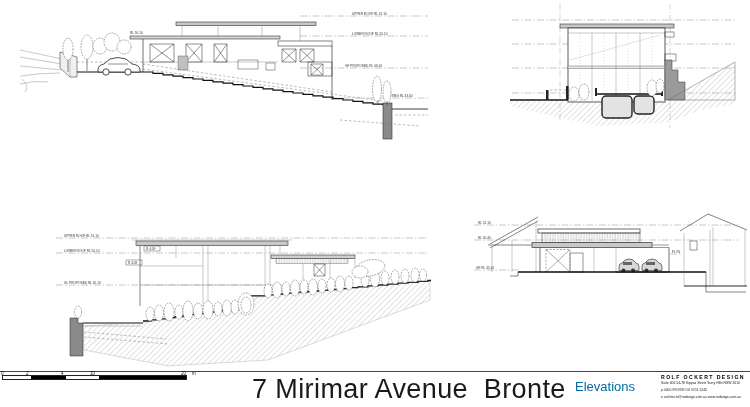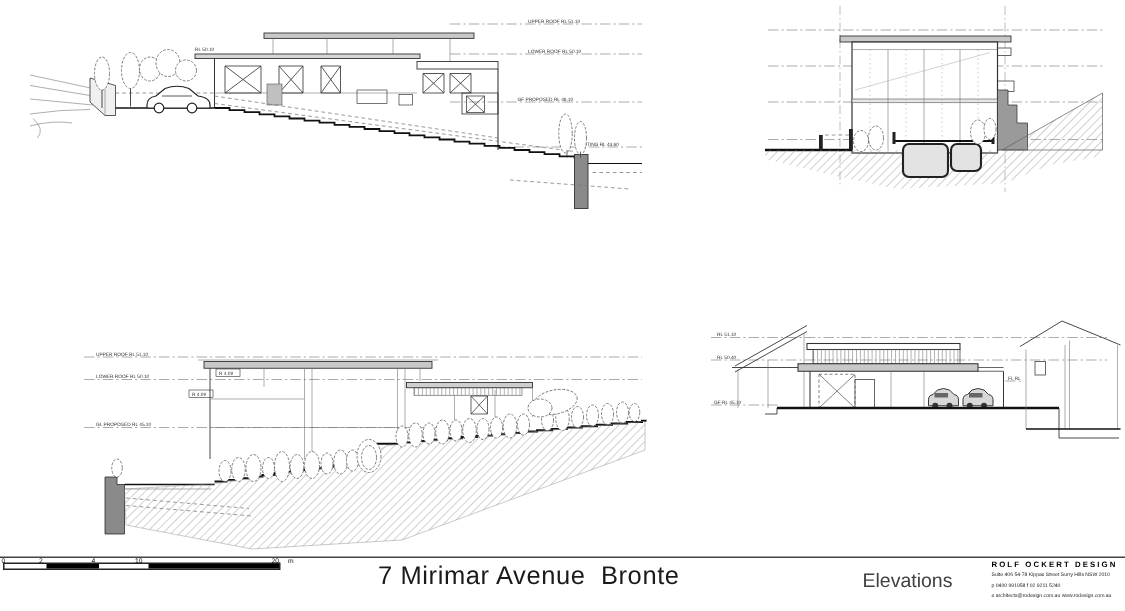--- a/index.html
+++ b/index.html
@@ -11,23 +11,23 @@
   .ln{stroke:#333;fill:none;}
   .thin{stroke:#777;stroke-width:.4;fill:none;}
   .dash{stroke:#777;stroke-width:.5;stroke-dasharray:2.5 2;fill:none;}
   .bush{stroke:#555;stroke-width:.5;stroke-dasharray:1.8 1;fill:#fff;}
   .ground{stroke:#111;fill:none;}
   text.t{font-size:3.2px;fill:#333;font-family:"Liberation Sans",sans-serif;}
   .rule{position:absolute;left:0;top:371px;width:750px;height:0;border-top:1px solid #444;}
   #scalebar{position:absolute;left:2px;top:375px;width:185px;height:5px;border:1px solid #222;box-sizing:border-box;background:#fff;}
   #scalebar .blk{position:absolute;top:0;height:100%;background:#000;}
   .sb-lab{position:absolute;top:372px;font-size:4.5px;color:#111;line-height:1;}
-  #main-title{position:absolute;left:252px;top:374px;font-size:17px;letter-spacing:.4px;
+  #main-title{position:absolute;left:252px;top:374px;font-size:27px;letter-spacing:.4px;
               color:#1a1a1a;white-space:pre;}
-  #dwg-name{position:absolute;left:575px;top:379px;font-size:13px;color:#404040;}
+  #dwg-name{position:absolute;left:575px;top:379px;font-size:13px;color:#0369a1;}
   #titleblock{position:absolute;left:661px;top:374px;width:88px;}
   #titleblock .firm{font-size:5.2px;font-weight:bold;letter-spacing:1.4px;white-space:nowrap;color:#000;}
   #titleblock .tb-line{font-size:3.4px;line-height:1.7;white-space:nowrap;color:#222;margin-top:1px;}
 </style>
 </head>
 <body>
 
 <div id="sheet">
 
   <svg style="left:0;top:0" width="430" height="150" viewBox="0 0 430 150">

